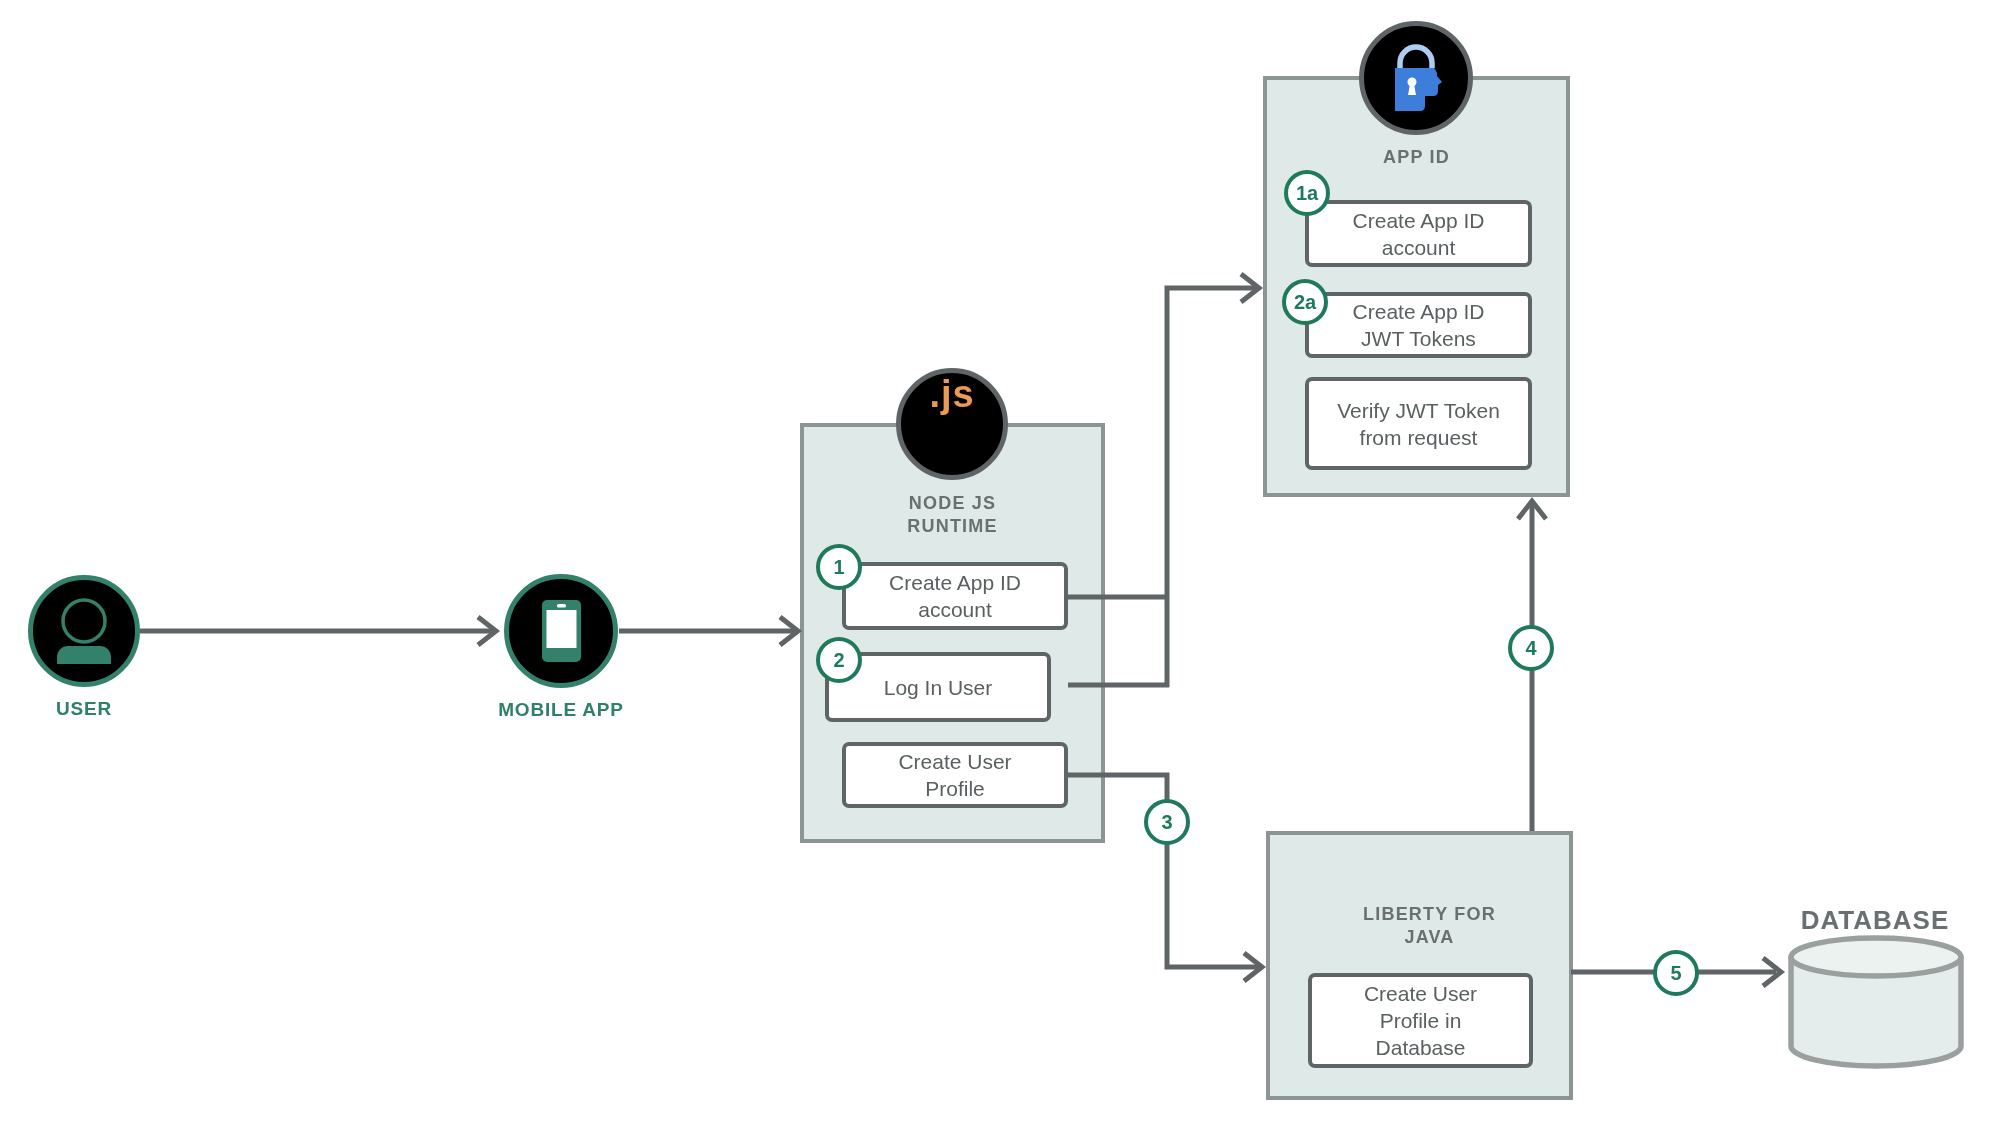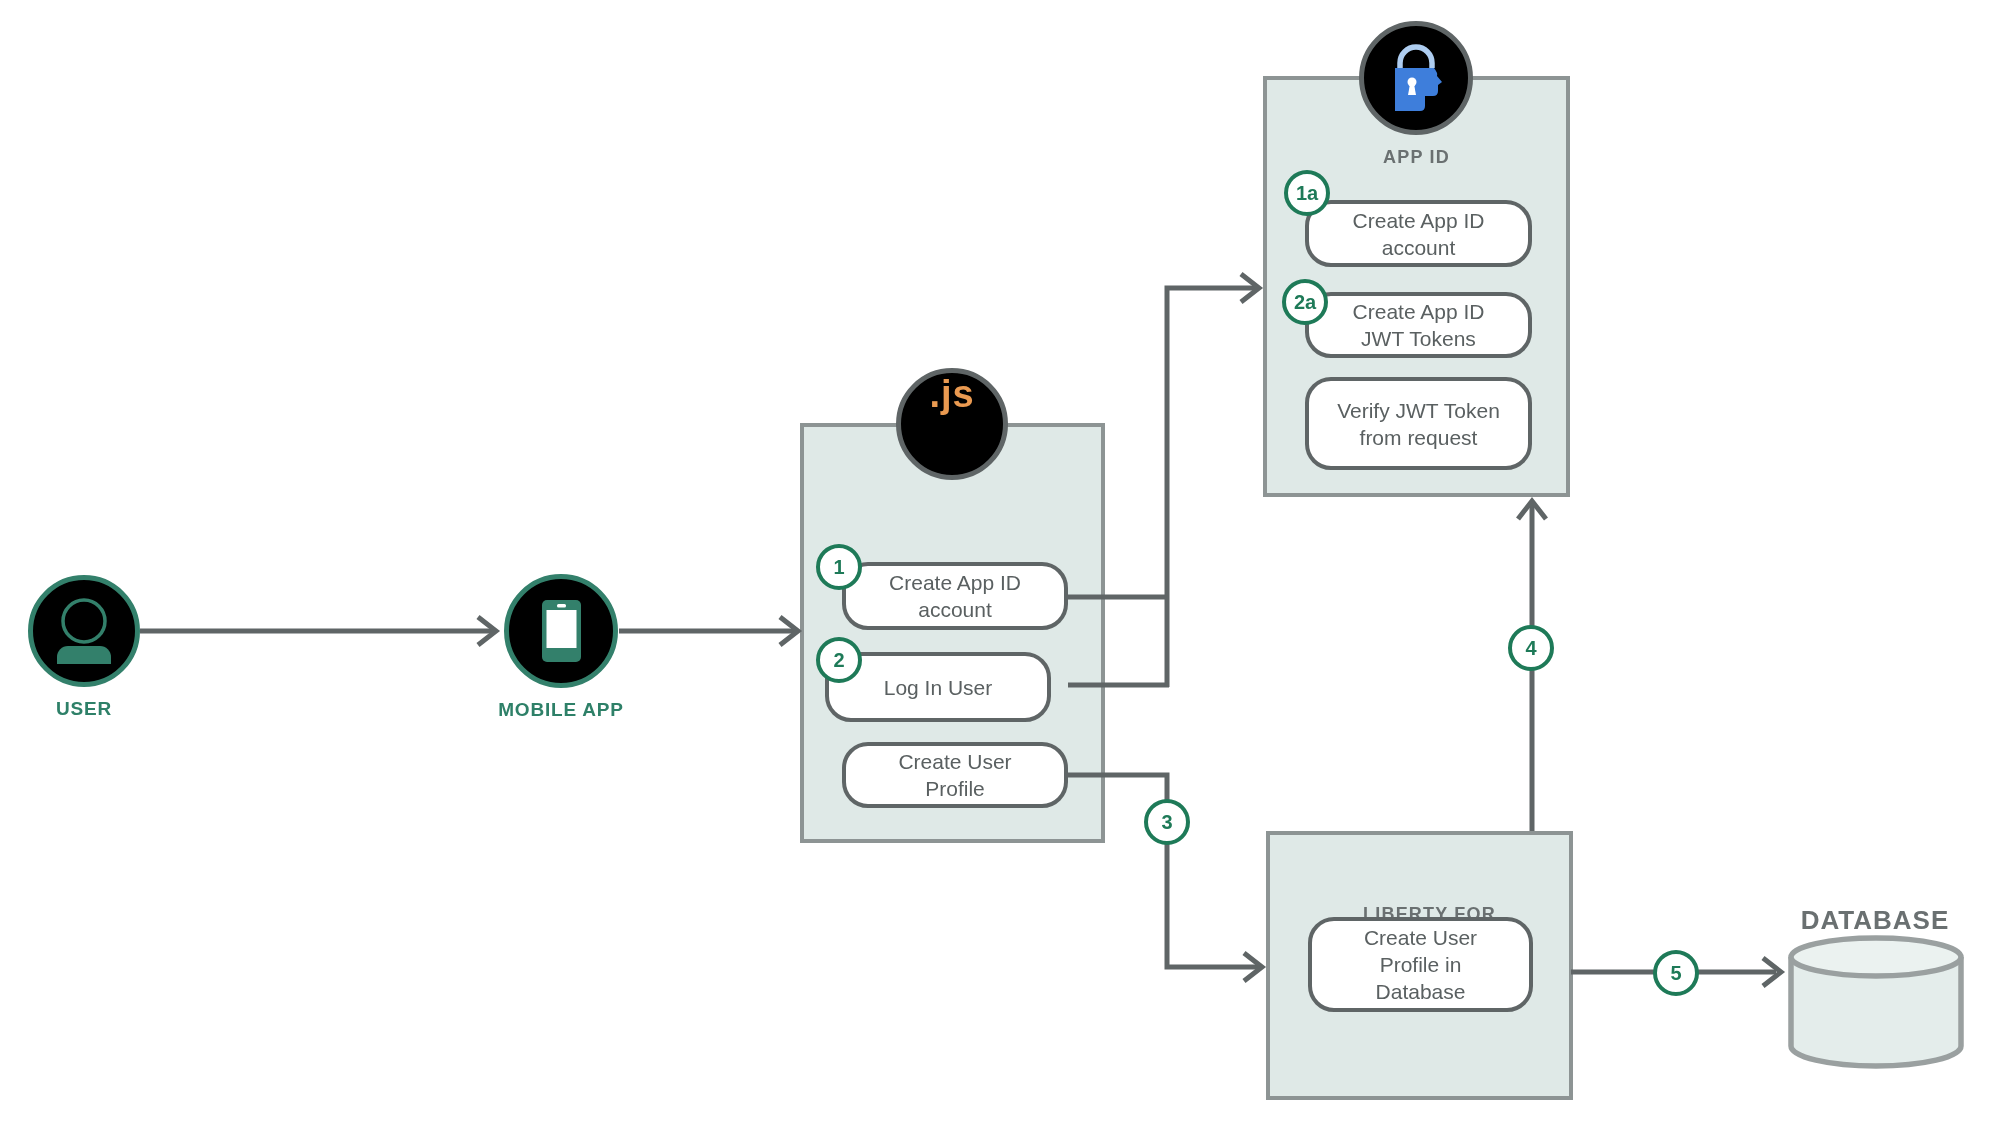--- a/index.html
+++ b/index.html
@@ -11,21 +11,21 @@
 
   svg.wires{position:absolute;left:0;top:0;z-index:4;}
 
   .icircle{position:absolute;background:#000000;border-radius:50%;
            display:flex;justify-content:center;
            box-sizing:border-box;z-index:5;}
   .gray-ring{border:5px solid #5f6566;}
   .green-ring{border:5px solid #33806b;}
 
   .stepbox{position:absolute;background:#fff;border:4px solid #5f6566;
-           border-radius:26px;display:flex;align-items:center;justify-content:center;
+           border-radius:7px;display:flex;align-items:center;justify-content:center;
            text-align:center;color:#5a6061;font-size:21px;line-height:27px;
            box-sizing:border-box;padding:0 24px;z-index:5;}
   .stepbox.narrow{padding:0 24px;}
 
   .badge{position:absolute;width:46px;height:46px;background:#fff;
          border:4.5px solid #1e7a58;border-radius:50%;
          display:flex;align-items:center;justify-content:center;
          color:#1e7a58;font-weight:700;font-size:20px;
          box-sizing:border-box;z-index:6;}
 
@@ -89,20 +89,24 @@
       <rect x="33" y="21" width="39" height="62" rx="5" fill="#33806b"></rect>
       <rect x="37.5" y="31" width="30" height="38" fill="#ffffff"></rect>
       <rect x="48" y="25" width="9" height="3.5" rx="1.5" fill="#ffffff"></rect>
     </svg>
   </div>
   <div class="node-label" style="left:481px;top:699px;width:160px;">MOBILE APP</div>
 
   <div class="icircle gray-ring" style="left:896px;top:368px;width:112px;height:112px;">
     <div class="js-logo">.js</div>
   </div>
+  <div class="sect-title" style="left:800px;top:492px;width:305px;">
+    <div>NODE JS</div>
+    <div>RUNTIME</div>
+  </div>
   <div class="stepbox" style="left:842px;top:562px;width:226px;height:68px;">Create App ID account</div>
   <div class="stepbox" style="left:825px;top:652px;width:226px;height:70px;">Log In User</div>
   <div class="stepbox" style="left:842px;top:742px;width:226px;height:66px;">Create User Profile</div>
 
   <div class="icircle gray-ring" style="left:1359px;top:21px;width:114px;height:114px;">
     <svg width="104" height="104" viewBox="0 0 104 104">
       <path d="M36,42 v-5 a16,16 0 0 1 32,0 v5" fill="none" stroke="#aecdf0" stroke-width="5.5"></path>
       <path d="M31,42 h39 q4,5 3,8 l5,6 -4,3 v6 q0,5 -5,5 h-8 v10 q0,5 -5,5 h-25 z" fill="#3e7edb"></path>
       <circle cx="48" cy="56" r="4.5" fill="#ffffff"></circle>
       <path d="M46,58 l-2,11 h8 l-2,-11 z" fill="#ffffff"></path>
@@ -110,21 +114,21 @@
   </div>
   <div class="sect-title" style="left:1263px;top:146px;width:307px;">APP ID</div>
   <div class="stepbox" style="left:1305px;top:200px;width:227px;height:67px;">Create App ID account</div>
   <div class="stepbox" style="left:1305px;top:292px;width:227px;height:66px;">Create App ID JWT Tokens</div>
   <div class="stepbox narrow" style="left:1305px;top:377px;width:227px;height:93px;">Verify JWT Token from request</div>
 
   <div class="sect-title" style="left:1266px;top:903px;width:307px;padding-left:10px;">
     <div>LIBERTY FOR</div>
     <div>JAVA</div>
   </div>
-  <div class="stepbox" style="left:1308px;top:917px;width:225px;height:95px;">Create User Profile in Database</div>
+  <div class="stepbox" style="left:1308px;top:973px;width:225px;height:95px;">Create User Profile in Database</div>
 
   <div class="db-label" style="left:1775px;top:905px;width:200px;">DATABASE</div>
   <div class="db-cyl" style="left:1787px;top:935px;">
     <svg width="178" height="138" viewBox="0 0 178 138">
       <path d="M4,22 V111 a85,20 0 0 0 170,0 V22" fill="#e4edeb" stroke="#9aa0a0" stroke-width="5.5"></path>
       <ellipse cx="89" cy="22" rx="85" ry="19" fill="#ebf2f0" stroke="#9aa0a0" stroke-width="5.5"></ellipse>
     </svg>
   </div>
 
   <div class="badge" style="left:816px;top:544px;">1</div>

